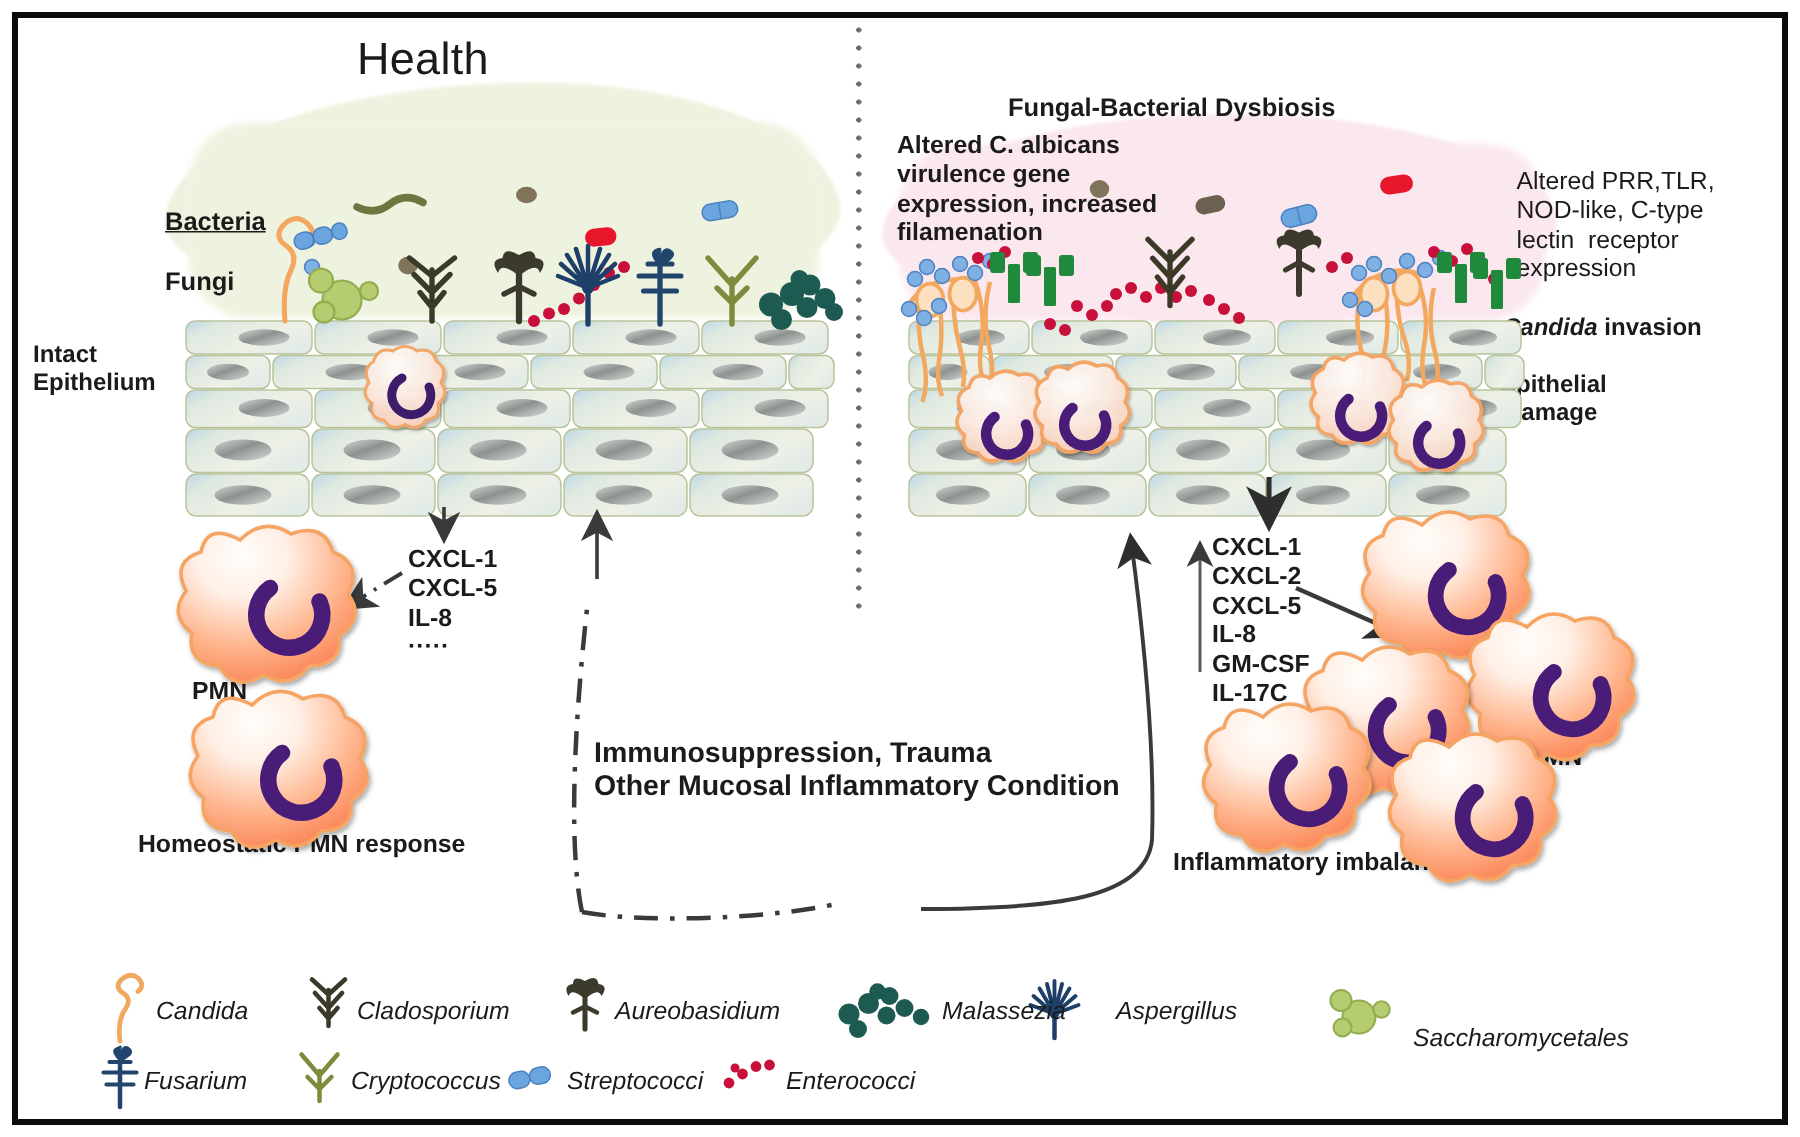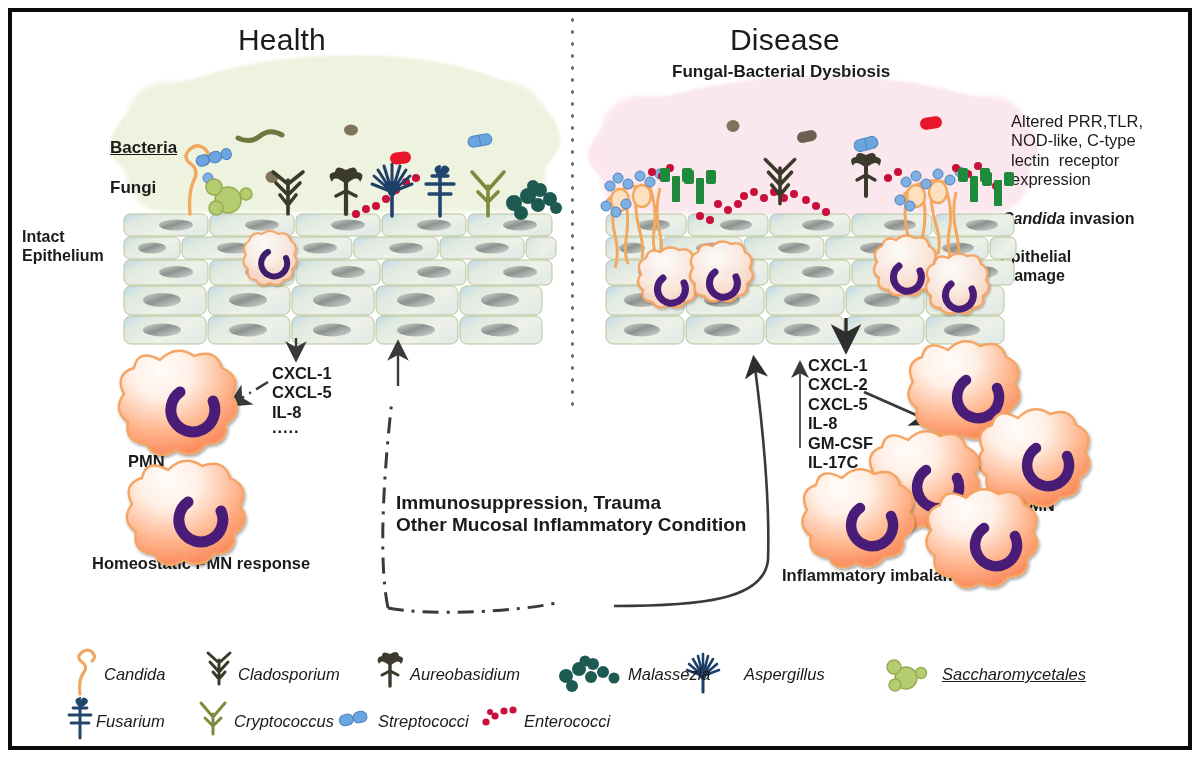--- a/index.html
+++ b/index.html
@@ -58,34 +58,37 @@
 <div id="frame">
 
   <div class="abs" id="blob-health"></div>
   <div class="abs" id="blob-health2"></div>
   <div class="abs" id="blob-dis"></div>
   <div class="abs" id="blob-dis2"></div>
 
   <div class="abs" id="divider"></div>
 
   <div class="abs txt" id="t-health">Health</div>
-  <div class="abs txt" id="t-disease">Disease</div>
   <div class="abs txt" id="t-dysb">Fungal-Bacterial Dysbiosis</div>
 
   <div class="abs txt" id="lbl-bacteria">Bacteria</div>
   <div class="abs txt" id="lbl-fungi">Fungi</div>
   <div class="abs txt" id="lbl-intact">Intact
 Epithelium</div>
   <div class="abs txt" id="lbl-cyto-h">CXCL-1
 CXCL-5
 IL-8
 ·····</div>
   <div class="abs txt" id="lbl-pmn-h">PMN</div>
   <div class="abs txt" id="lbl-homeo">Homeostatic PMN response</div>
 
+  <div class="abs txt" id="lbl-altered-ca">Altered C. albicans
+virulence gene
+expression, increased
+filamenation</div>
   <div class="abs txt" id="lbl-altered-prr">Altered PRR,TLR,
 NOD-like, C-type
 lectin  receptor
 expression</div>
   <div class="abs txt" id="lbl-candinv"><span class="ital">Candida</span><span> invasion</span></div>
   <div class="abs txt" id="lbl-epidam">Epithelial
  damage</div>
   <div class="abs txt" id="lbl-cyto-d">CXCL-1
 CXCL-2
 CXCL-5
@@ -624,21 +627,21 @@
       </g>
     </g>
   </svg>
 
   <div class="abs" id="legend">
     <span class="leg" style="left:104px;top:35px;">Candida</span>
     <span class="leg" style="left:238px;top:35px;">Cladosporium</span>
     <span class="leg" style="left:410px;top:35px;">Aureobasidium</span>
     <span class="leg" style="left:628px;top:35px;">Malassezia</span>
     <span class="leg" style="left:744px;top:35px;">Aspergillus</span>
-    <span class="leg" style="left:942px;top:35px;text-decoration:underline;">Saccharomycetales</span>
+    <span class="leg" style="left:942px;top:53px;">Saccharomycetales</span>
 
     <span class="leg" style="left:96px;top:82px;">Fusarium</span>
     <span class="leg" style="left:234px;top:82px;">Cryptococcus</span>
     <span class="leg" style="left:378px;top:82px;">Streptococci</span>
     <span class="leg" style="left:524px;top:82px;">Enterococci</span>
   </div>
 
   <div id="border"></div>
 </div>
 

